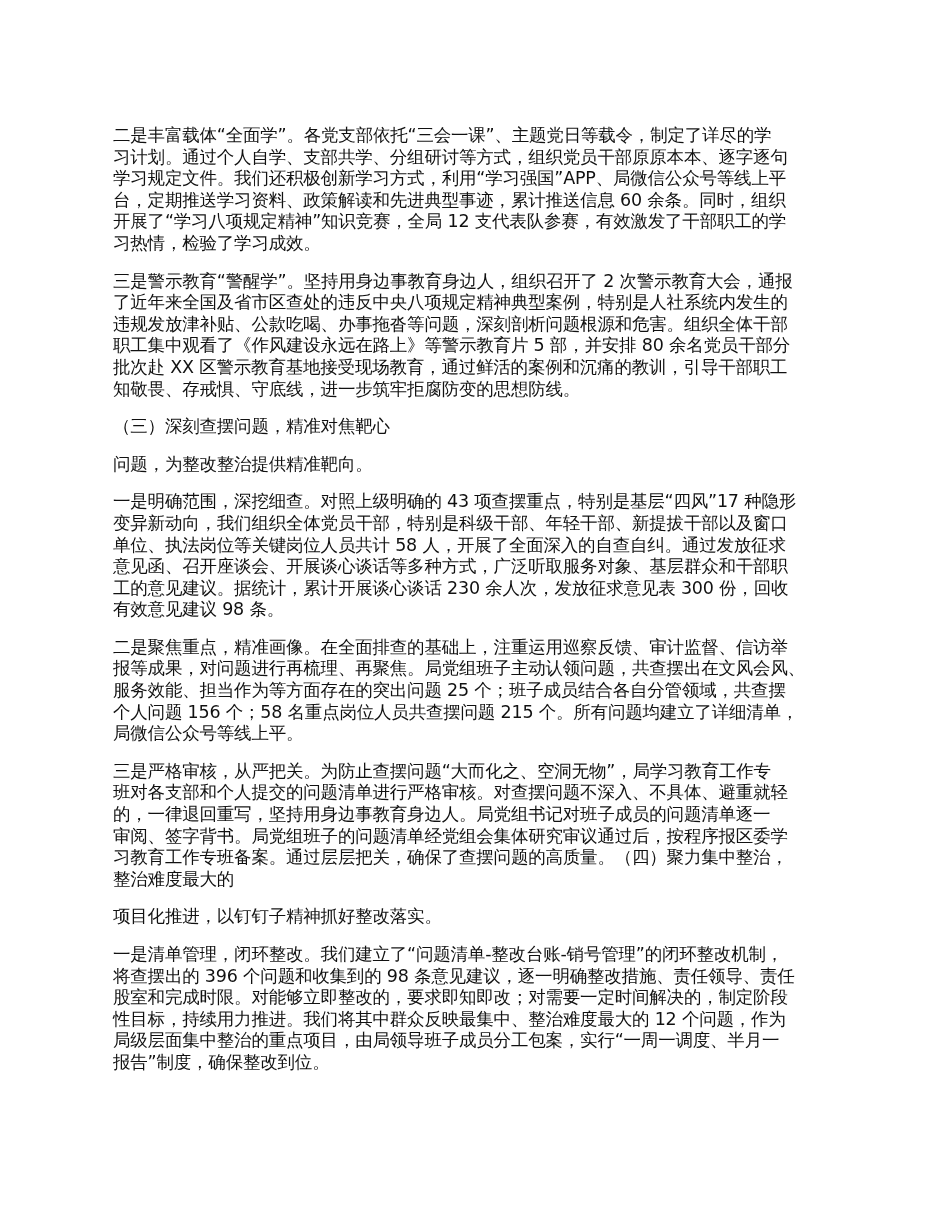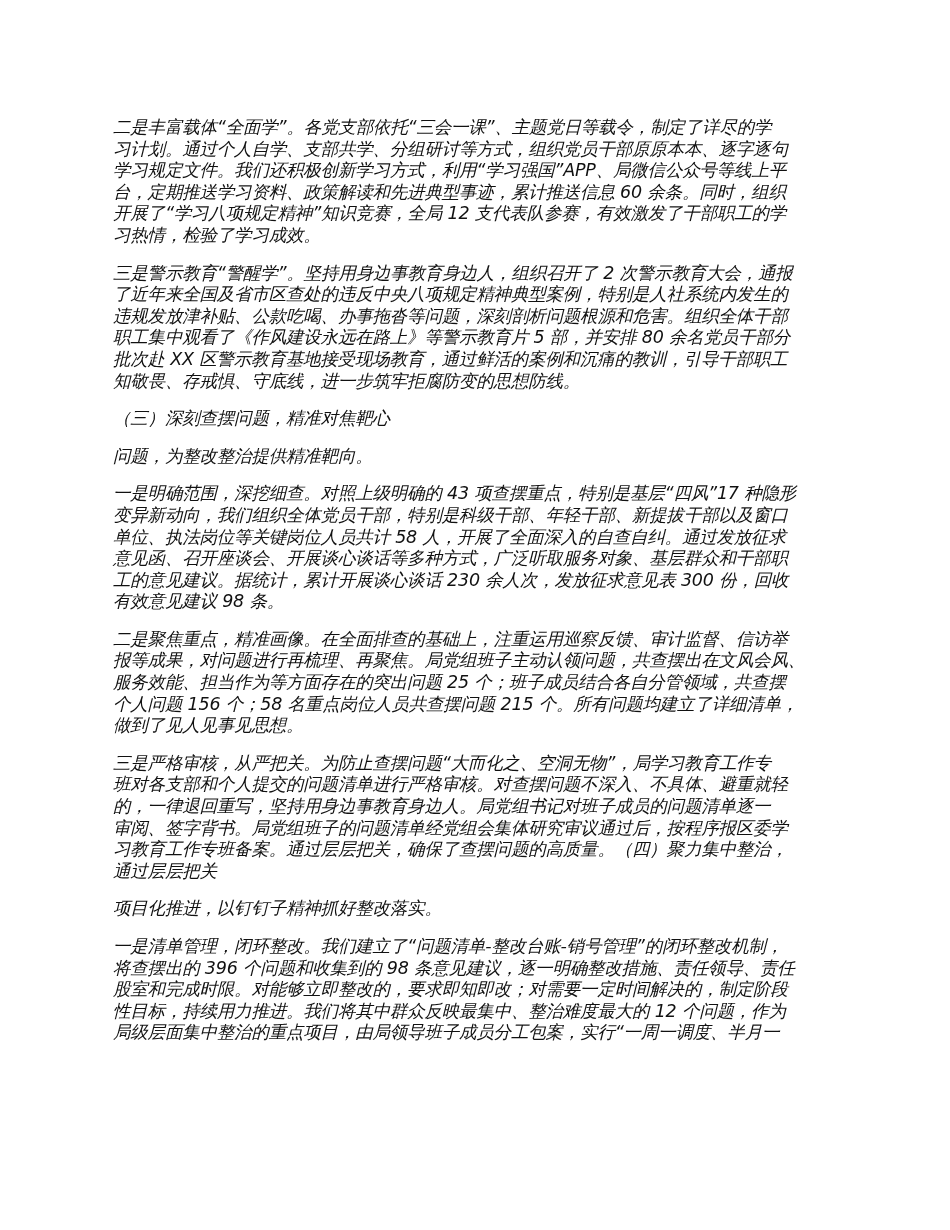--- a/index.html
+++ b/index.html
@@ -15,22 +15,21 @@
       font-family: "DejaVu Sans", "Liberation Sans", sans-serif;
       color: #111111;
     }
     .page {
       position: absolute;
       left: 113px;
       top: 113px;
       width: 730px;
     }
     .para {
-      margin: 4px 0 16px 0;
-      font-style: italic;
+      margin: 12px 0 16px 0;
     }
     .line {
       display: block;
       font-size: 17.5px;
       line-height: 21.6px;
       height: 21.6px;
       white-space: nowrap;
       letter-spacing: -0.2px;
     }
     .heading .line {
@@ -75,37 +74,38 @@
     <span class="line">意见函、召开座谈会、开展谈心谈话等多种方式，广泛听取服务对象、基层群众和干部职</span>
     <span class="line">工的意见建议。据统计，累计开展谈心谈话 230 余人次，发放征求意见表 300 份，回收</span>
     <span class="line">有效意见建议 98 条。</span>
   </div>
 
   <div class="para">
     <span class="line">二是聚焦重点，精准画像。在全面排查的基础上，注重运用巡察反馈、审计监督、信访举</span>
     <span class="line">报等成果，对问题进行再梳理、再聚焦。局党组班子主动认领问题，共查摆出在文风会风、</span>
     <span class="line">服务效能、担当作为等方面存在的突出问题 25 个；班子成员结合各自分管领域，共查摆</span>
     <span class="line">个人问题 156 个；58 名重点岗位人员共查摆问题 215 个。所有问题均建立了详细清单，</span>
-    <span class="line">做到了见人见事见思想。</span>
+    <span class="line">局微信公众号等线上平。</span>
   </div>
 
   <div class="para">
     <span class="line">三是严格审核，从严把关。为防止查摆问题“大而化之、空洞无物”，局学习教育工作专</span>
     <span class="line">班对各支部和个人提交的问题清单进行严格审核。对查摆问题不深入、不具体、避重就轻</span>
     <span class="line">的，一律退回重写，坚持用身边事教育身边人。局党组书记对班子成员的问题清单逐一</span>
     <span class="line">审阅、签字背书。局党组班子的问题清单经党组会集体研究审议通过后，按程序报区委学</span>
     <span class="line">习教育工作专班备案。通过层层把关，确保了查摆问题的高质量。（四）聚力集中整治，</span>
-    <span class="line">通过层层把关</span>
+    <span class="line">整治难度最大的</span>
   </div>
 
   <div class="para">
     <span class="line">项目化推进，以钉钉子精神抓好整改落实。</span>
   </div>
 
   <div class="para">
     <span class="line">一是清单管理，闭环整改。我们建立了“问题清单-整改台账-销号管理”的闭环整改机制，</span>
     <span class="line">将查摆出的 396 个问题和收集到的 98 条意见建议，逐一明确整改措施、责任领导、责任</span>
     <span class="line">股室和完成时限。对能够立即整改的，要求即知即改；对需要一定时间解决的，制定阶段</span>
     <span class="line">性目标，持续用力推进。我们将其中群众反映最集中、整治难度最大的 12 个问题，作为</span>
     <span class="line">局级层面集中整治的重点项目，由局领导班子成员分工包案，实行“一周一调度、半月一</span>
+    <span class="line">报告”制度，确保整改到位。</span>
   </div>
 
 </div>
 
 </body></html>

